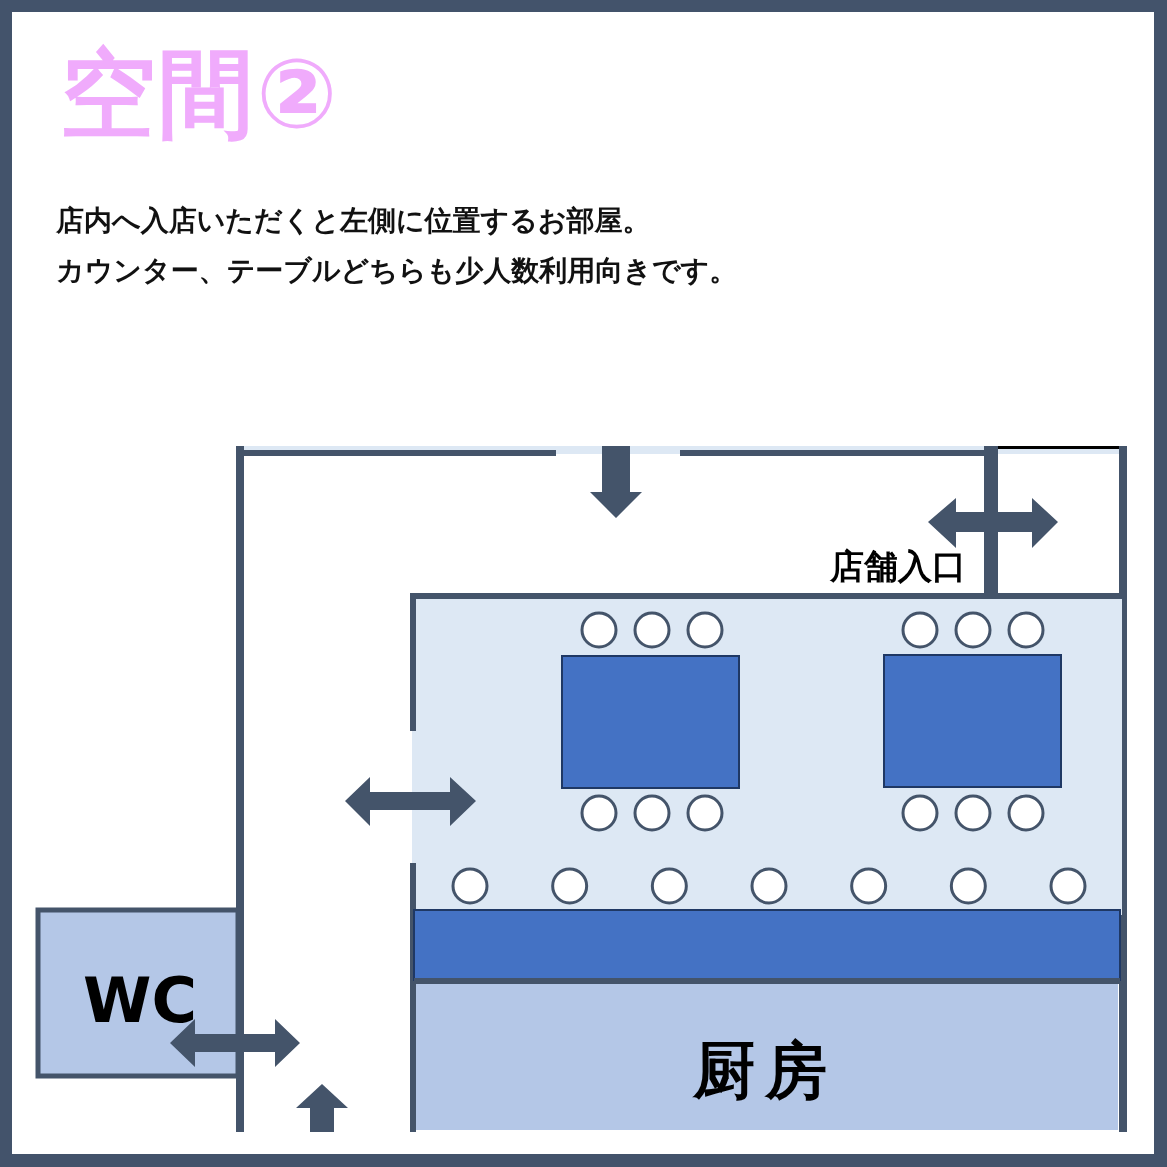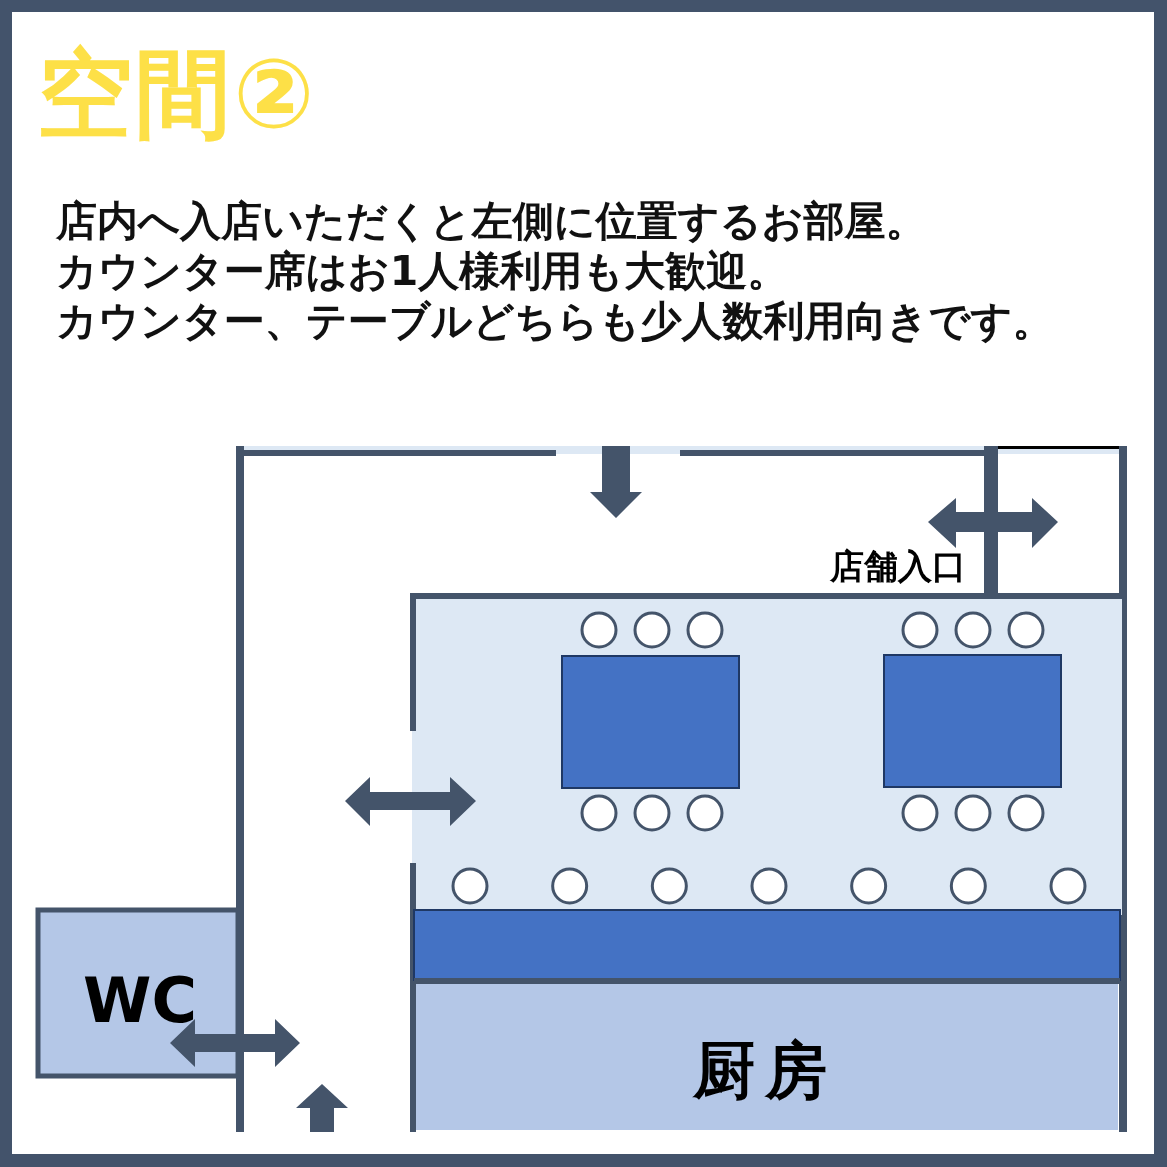--- a/index.html
+++ b/index.html
@@ -6,46 +6,45 @@
   body {
     width: 1167px; height: 1167px; position: relative; overflow: hidden;
     background: #43536b;
     font-family: "DejaVu Sans", sans-serif;
   }
   #card {
     position: absolute; left: 12px; top: 12px; width: 1142px; height: 1142px;
     background: #ffffff;
   }
   #title {
-    position: absolute; left: 37px; top: 34px;
-    font-size: 96px; font-weight: bold; color: #fde047;
+    position: absolute; left: 60px; top: 34px;
+    font-size: 96px; font-weight: bold; color: #f0abfc;
     letter-spacing: 2px; line-height: 120px;
     font-family: "DejaVu Sans", sans-serif;
     text-align: right;
   }
   #desc {
     position: absolute; left: 56px; top: 196px;
-    font-size: 41px; font-weight: bold; color: #111;
+    font-size: 28px; font-weight: bold; color: #111;
     line-height: 50px;
     font-family: "DejaVu Sans", sans-serif;
   }
   #desc div { white-space: nowrap; }
   svg#plan { position: absolute; left: 0; top: 0; }
   .lbl { font-family: "DejaVu Sans", sans-serif; font-weight: bold; fill: #000; }
 </style>
 </head>
 <body>
 
 <div id="card"></div>
 
 <div id="title">空間②</div>
 
 <div id="desc">
   <div>店内へ入店いただくと左側に位置するお部屋。</div>
-  <div>カウンター席はお1人様利用も大歓迎。</div>
   <div>カウンター、テーブルどちらも少人数利用向きです。</div>
 </div>
 
 <svg id="plan" width="1167" height="1167">
 
   <rect x="238" y="446" width="882" height="8" fill="#dde8f4"></rect>
   <rect x="236" y="446" width="8" height="686" fill="#44546a"></rect>
   <rect x="236" y="450" width="320" height="6" fill="#44546a"></rect>
   <rect x="680" y="450" width="310" height="6" fill="#44546a"></rect>
   <rect x="998" y="446" width="122" height="3" fill="#000"></rect>

